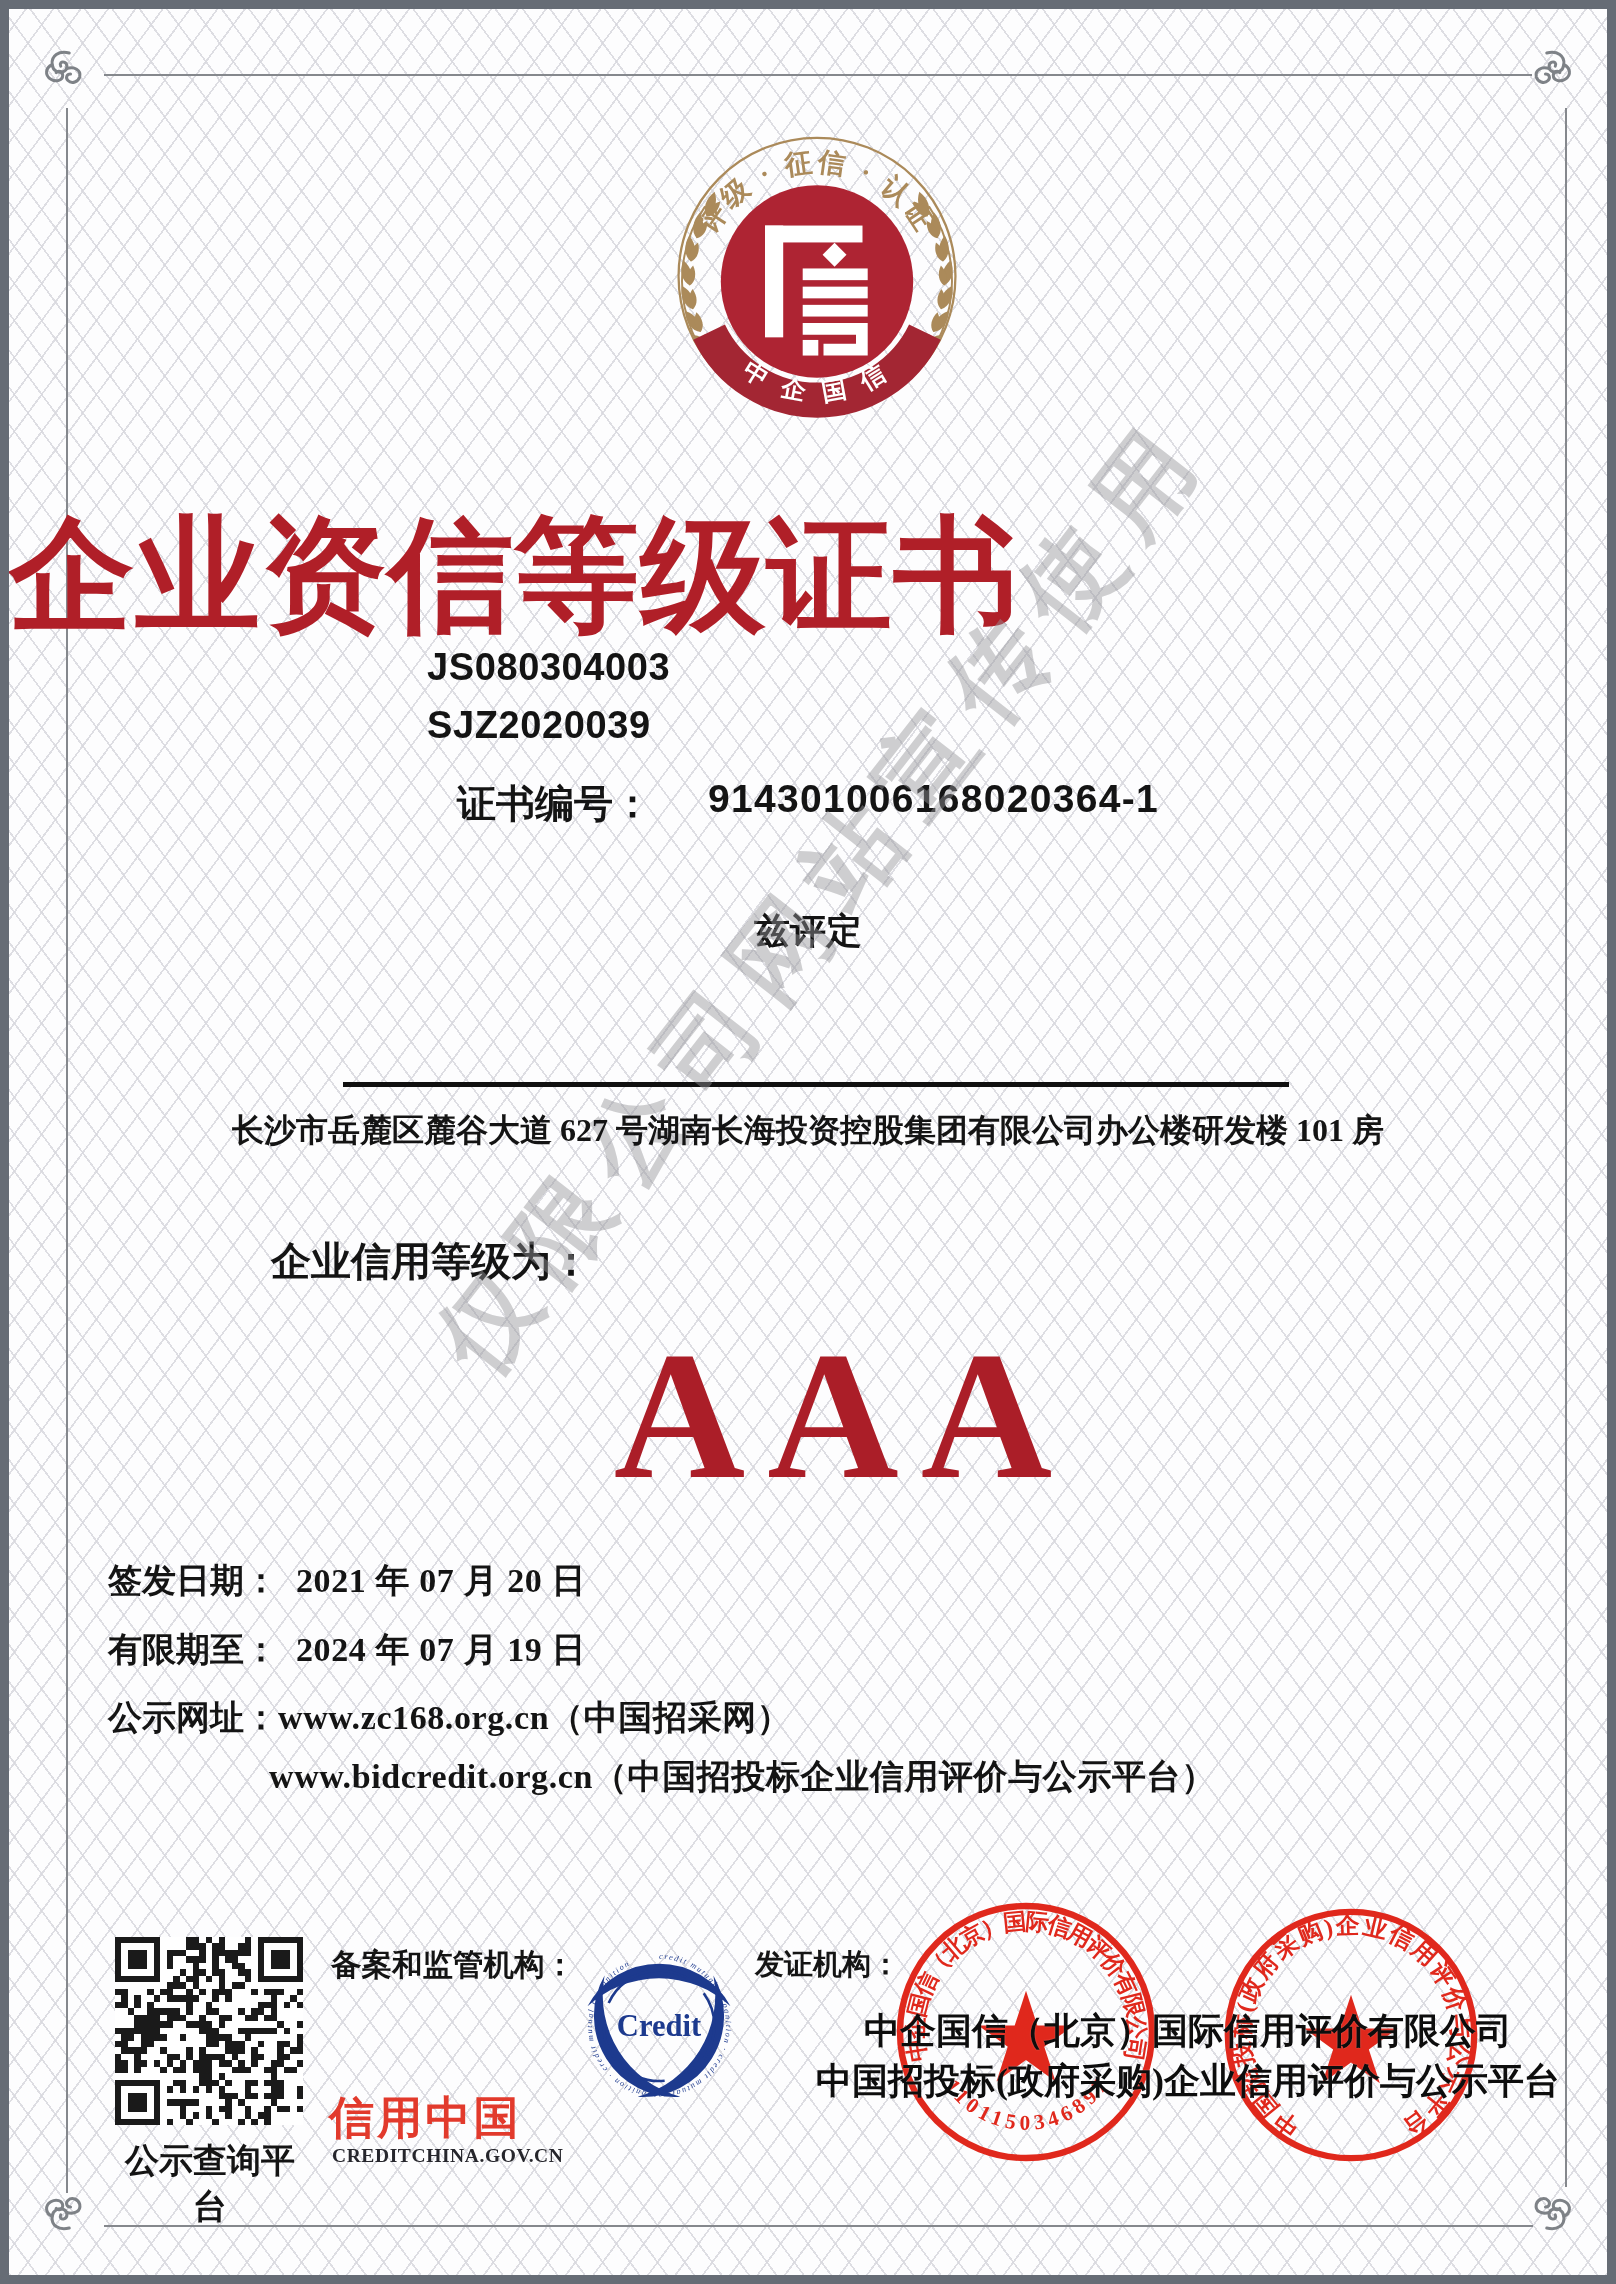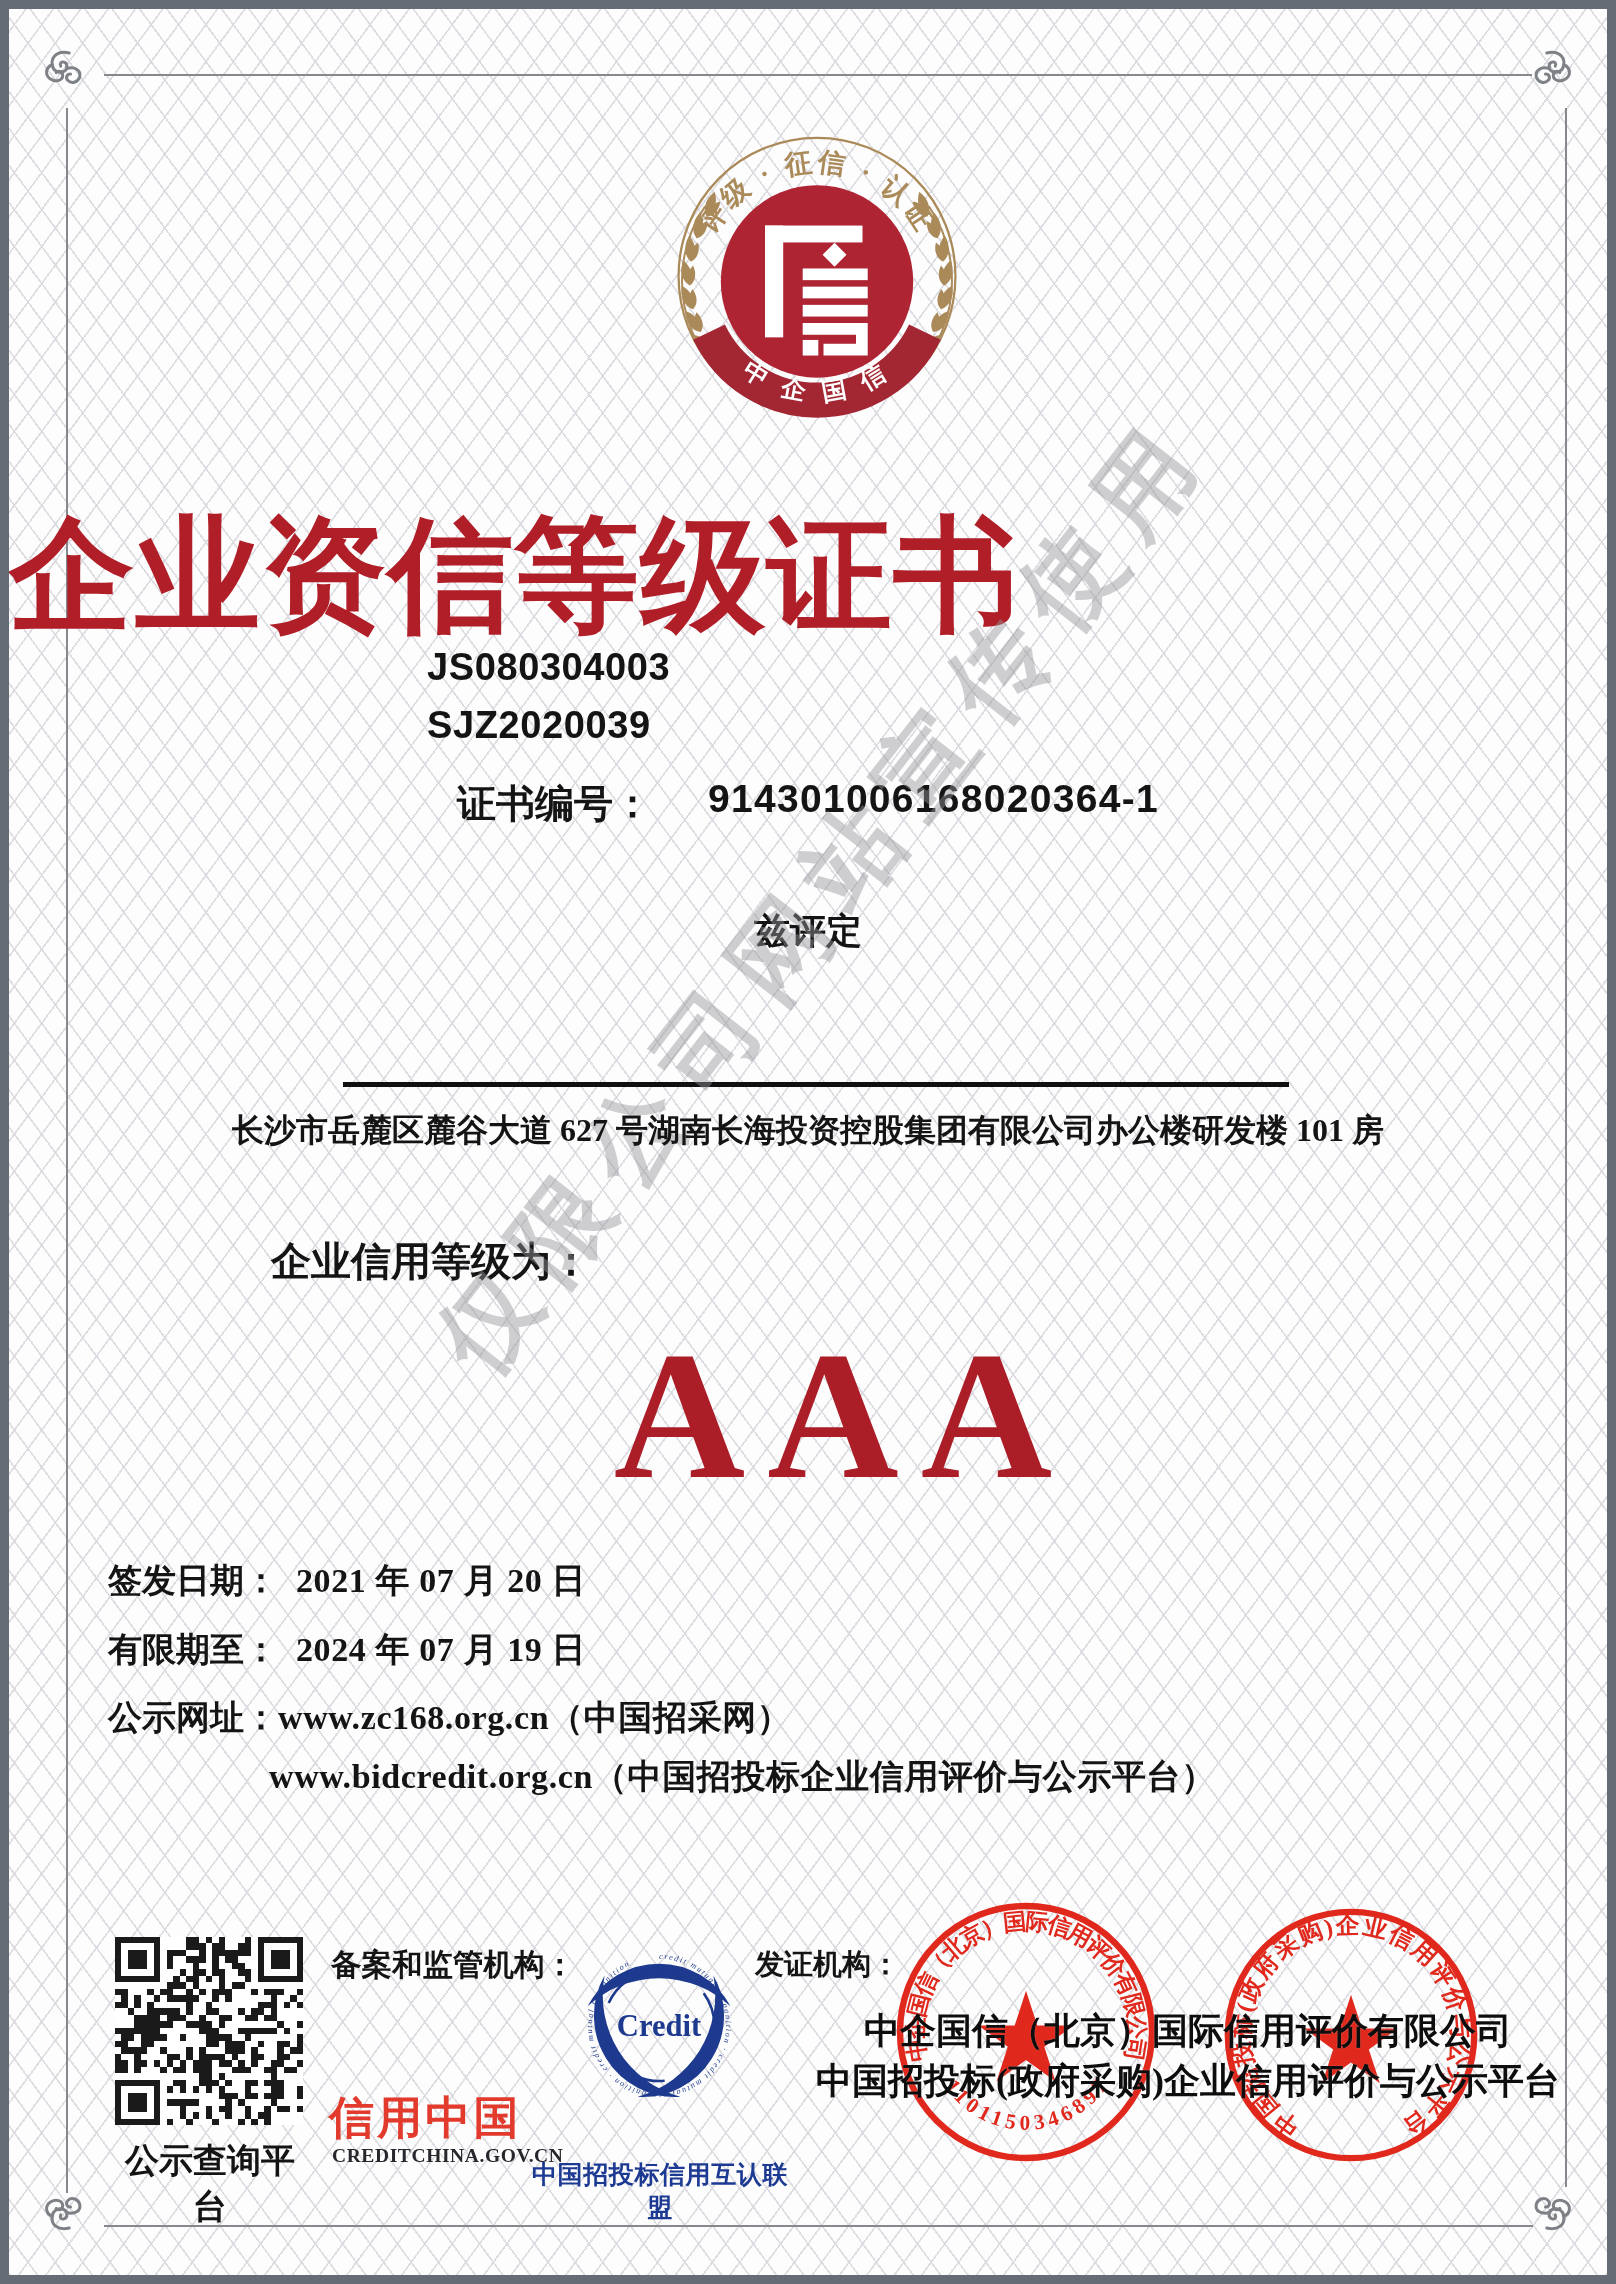--- a/index.html
+++ b/index.html
@@ -637,21 +637,20 @@
       <path d="M30 122 A125 125 0 0 1 250 122 A162 162 0 0 0 30 122 Z" transform="rotate(122 140 152)"></path>
       <path d="M30 122 A125 125 0 0 1 250 122 A162 162 0 0 0 30 122 Z" transform="rotate(238 140 152)"></path>
     </g>
     <circle cx="140" cy="152" r="85" fill="none" stroke="#1d3a8e" stroke-width="4" stroke-dasharray="140 38" transform="rotate(-36 140 152)"></circle>
     <path id="credRing" d="M140 49 A103 103 0 1 1 139.9 49" fill="none"></path>
     <text font-size="12.5" font-style="italic" fill="#1d3a8e" letter-spacing="2.5">
       <textPath href="#credRing">credit mutual recognition · credit mutual recognition · credit mutual recognition</textPath>
     </text>
     <text x="140" y="168" text-anchor="middle" font-family="Liberation Sans, DejaVu Sans, sans-serif" font-size="47" font-weight="800" fill="#1d3a8e">Credit</text>
   </svg>
-  <div class="abs alliance-caption">中国招投标信用互认联盟</div>
 
   
   <svg class="abs" style="left:882px;top:1888px;" width="270" height="270" viewBox="-210 -210 420 420">
     <circle r="196" fill="none" stroke="#e0281c" stroke-width="10"></circle>
     <path id="sealLarc" d="M -153,47 A 160,160 0 1 1 153,47" fill="none"></path>
     <text font-size="36" font-weight="700" fill="#e0281c">
       <textPath href="#sealLarc" startOffset="50%" text-anchor="middle" textLength="590" lengthAdjust="spacing">中企国信（北京）国际信用评价有限公司</textPath>
     </text>
     <path id="sealLnum" d="M -129,80.6 A 152,152 0 0 0 129,80.6" fill="none"></path>
     <text font-size="33" font-weight="700" fill="#e0281c">

